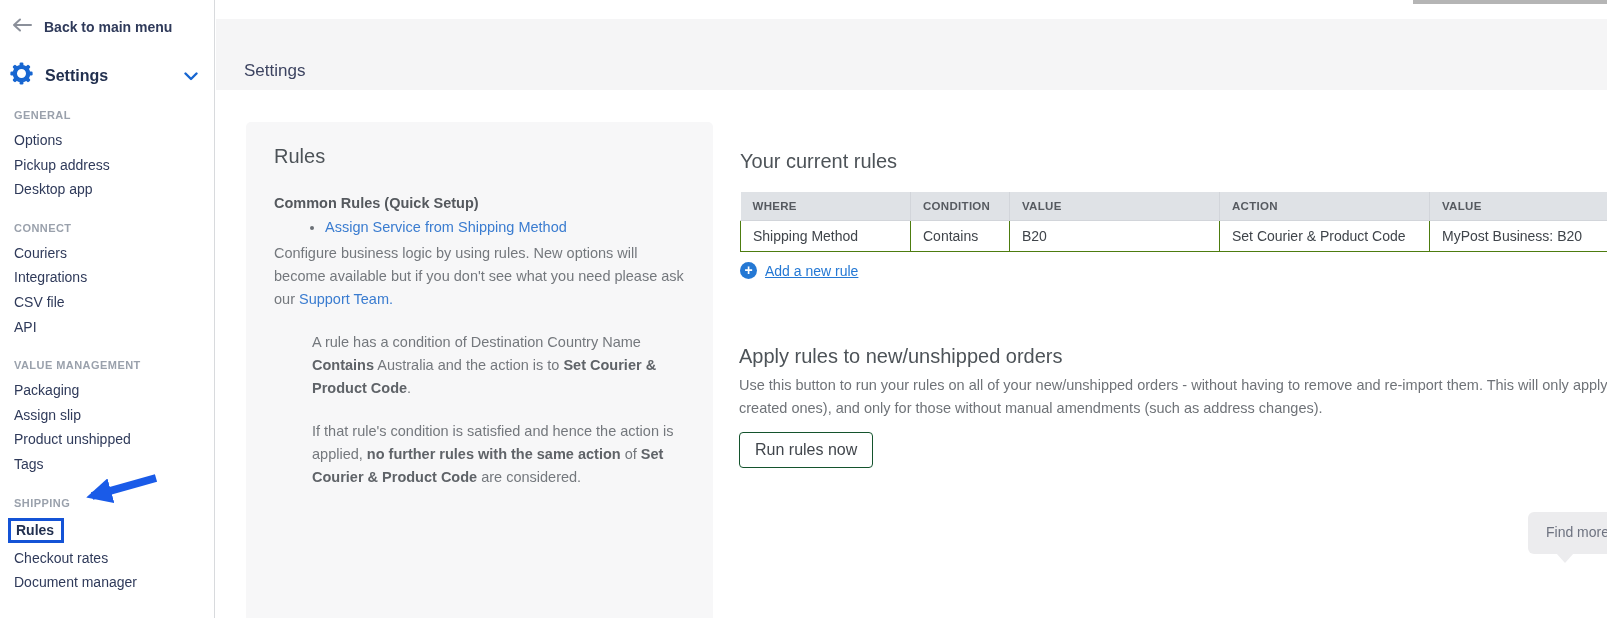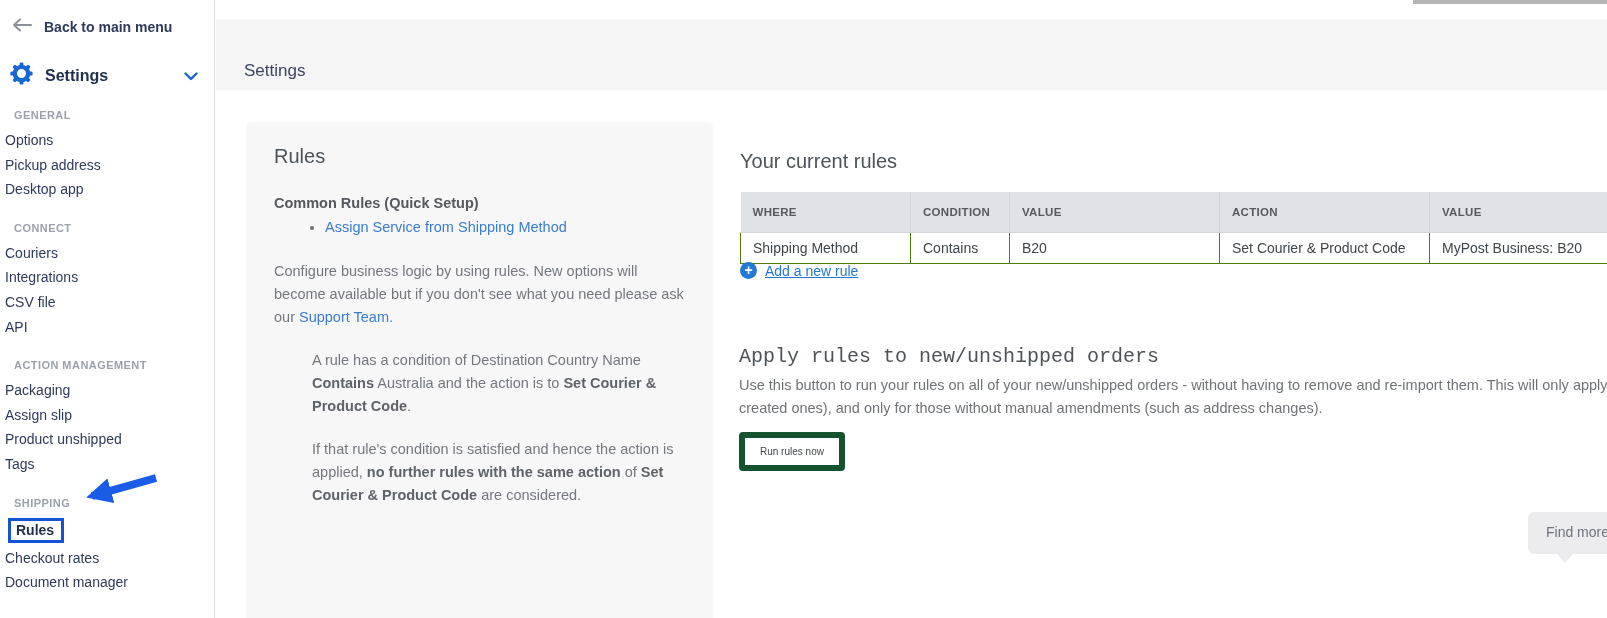--- a/index.html
+++ b/index.html
@@ -12,21 +12,21 @@
     background:#fff; border-right:1px solid #d8dadd; z-index:5; }
   .back-row { display:flex; align-items:center; gap:12px; padding:18px 14px 0 12px;
     cursor:pointer;font-weight:bold; }
   .back-row .lbl { font-size:14px; color:#2f3a5a; }
   .settings-row { display:flex; align-items:center; padding:26px 16px 0 10px; }
   .settings-row .lbl { font-size:16px; font-weight:bold; color:#22304f; margin-left:12px; }
   .settings-row .chev { margin-left:auto; cursor:pointer; }
   .section { margin-top:20px; }
   .section-label { padding:0 14px; font-size:11px; font-weight:bold; color:#9aa1ac;
     letter-spacing:.45px; margin-bottom:7px; }
-  .item { padding:0 5px; font-size:14px; color:#2f3a5a; line-height:24.6px;
+  .item { padding:0 14px; font-size:14px; color:#2f3a5a; line-height:24.6px;
     cursor:pointer; white-space:nowrap; }
   .item-rules-wrap { padding:2px 14px 3px 8px; line-height:normal; }
   .rules-box { display:inline-block; border:3px solid #1453d6; padding:1px 7px 2px 5px;
     font-weight:bold; font-size:14px; color:#22304f; background:#fff; }
 
   
   .annot { position:absolute; left:0; top:0; z-index:9; pointer-events:none; }
 
   
   .main { position:absolute; left:216px; top:0; width:1391px; height:618px; background:#fff; }
@@ -38,45 +38,45 @@
     color:#3d4461; }
 
   
   .rules-panel { position:absolute; left:30px; top:122px; width:467px; height:520px;
     background:#f7f7f8; border-radius:5px; padding:23px 28px; }
   .rules-panel h2 { font-size:20px; font-weight:normal; color:#4d5358; margin-bottom:27px; }
   .rp-sub { font-size:14.5px; font-weight:bold; color:#55595e; margin-bottom:5px; }
   .rp-list { list-style:disc; margin:0 0 0 36px; }
   .rp-list li { font-size:14.5px; line-height:23px; color:#6b7076;margin-left:15px; }
   .rp-list a, .rich .link { color:#3a7cd0; text-decoration:none; cursor:pointer; }
-  .para { font-size:14.5px; line-height:23px; color:#74787d; margin-top:21px; }
+  .para { font-size:14.5px; line-height:23px; color:#74787d; margin-top:3px; }
   .para .b { font-weight:bold; color:#5f6368; }
   .para.indent { margin-left:38px; margin-top:20px; }
 
   
   .cr-title { position:absolute; left:524px; top:150px; font-size:20px; color:#4d5358; }
   .rules-table { position:absolute; left:524px; top:192px; border-collapse:collapse;
     table-layout:fixed; width:1180px; }
-  .rules-table th { background:#dfe2e6; height:40px; text-align:left; padding:0 12px;
+  .rules-table th { background:#dfe2e6; height:28px; text-align:left; padding:0 12px;
     font-size:11.5px; letter-spacing:.3px; color:#565a60; border:1px solid #d2d5da; border-top:none; }
   .rules-table th:first-child { border-left:none; } .rules-table th:last-child { border-right:none; }
   .rules-table td { background:#fff; height:31px; padding:0 12px; font-size:14px;
     color:#3f444a; border:1px solid #4d7c0f; white-space:nowrap; overflow:hidden; }
   .add-rule { position:absolute; left:524px; top:262px; display:flex; align-items:center;
     gap:8px; cursor:pointer; }
   .plus-circle { width:17px; height:17px; border-radius:50%; background:#2478d4;
     color:#fff; font-size:14px; font-weight:bold; line-height:16px; text-align:center; }
   .add-rule .lbl { font-size:14px; color:#2478d4; text-decoration:underline; }
 
-  .apply-title { position:absolute; left:523px; top:345px; font-size:20px; color:#4d5358;font-family:Liberation Mono, monospace; }
+  .apply-title { position:absolute; left:523px; top:345px; font-size:20px; color:#4d5358; }
   .apply-desc { position:absolute; left:523px; font-size:14.5px; color:#6f7378;
     white-space:nowrap; }
   .apply-desc.l1 { top:377px; } .apply-desc.l2 { top:400px; }
   .run-btn { position:absolute; left:523px; top:432px; background:#fff;
-    border:6px solid #14532d; border-radius:4px; padding:8px 15px; font-size:10px;
+    border:1px solid #14532d; border-radius:4px; padding:8px 15px; font-size:16px;
     color:#41464c; font-family:"Liberation Sans", sans-serif; cursor:pointer; }
 
   
   .tooltip { position:absolute; left:1312px; top:512px; width:140px; height:42px;
     background:#ececee; border-radius:6px; }
   .tooltip .txt { position:absolute; left:18px; top:12px; font-size:14px; color:#6e7380;
     white-space:nowrap; }
   .tooltip .tail { position:absolute; left:28px; top:41px; width:0; height:0;
     border-left:9px solid transparent; border-right:9px solid transparent;
     border-top:10px solid #ececee; }
@@ -130,21 +130,21 @@
 
   <div class="section">
     <div class="section-label">CONNECT</div>
     <div class="item">Couriers</div>
     <div class="item">Integrations</div>
     <div class="item">CSV file</div>
     <div class="item">API</div>
   </div>
 
   <div class="section">
-    <div class="section-label">ACTION MANAGEMENT</div>
+    <div class="section-label">VALUE MANAGEMENT</div>
     <div class="item">Packaging</div>
     <div class="item">Assign slip</div>
     <div class="item">Product unshipped</div>
     <div class="item">Tags</div>
   </div>
 
   <div class="section">
     <div class="section-label">SHIPPING</div>
     <div class="item item-rules-wrap">
       <span class="rules-box">Rules</span>

